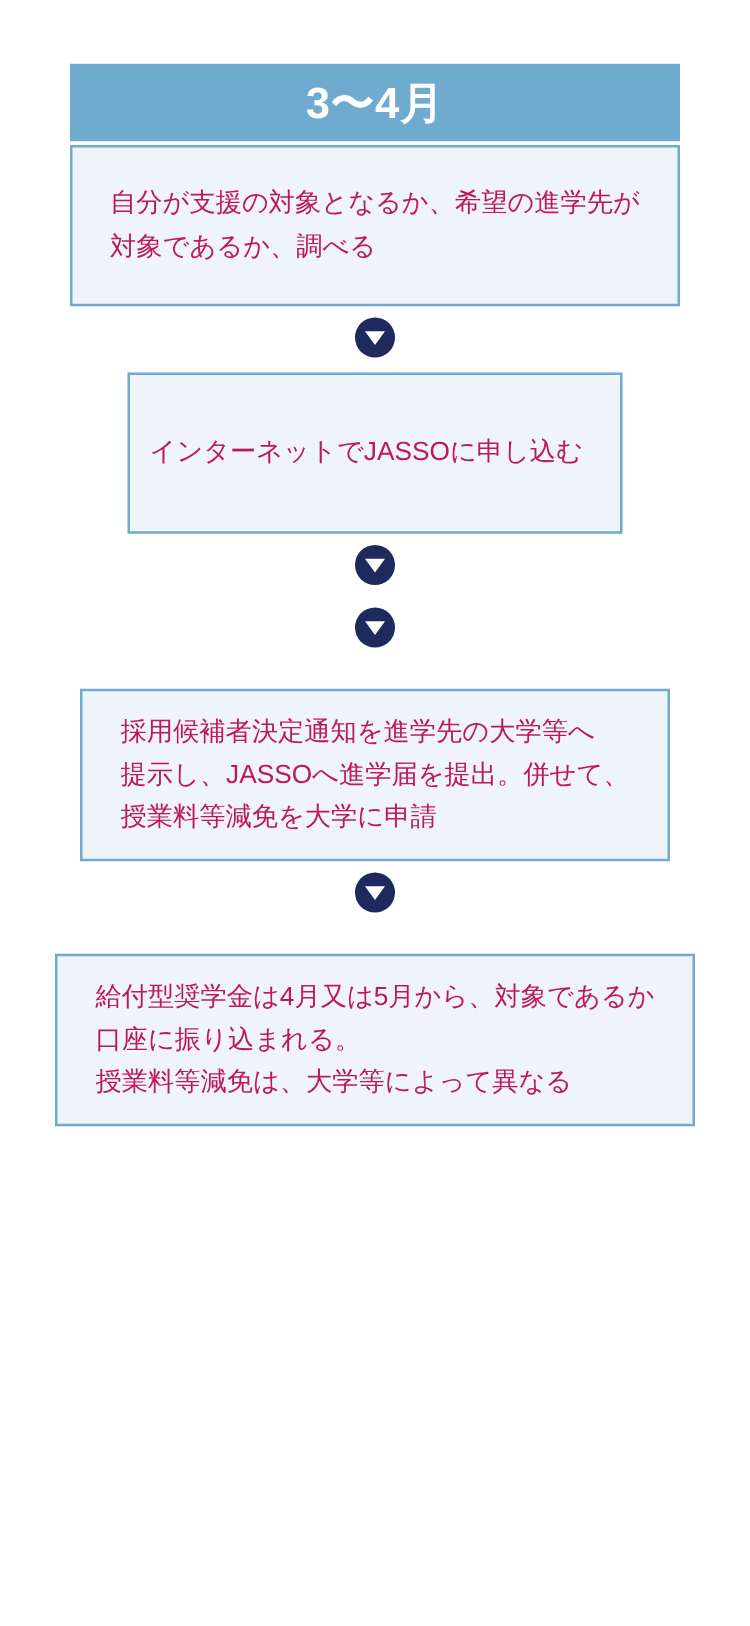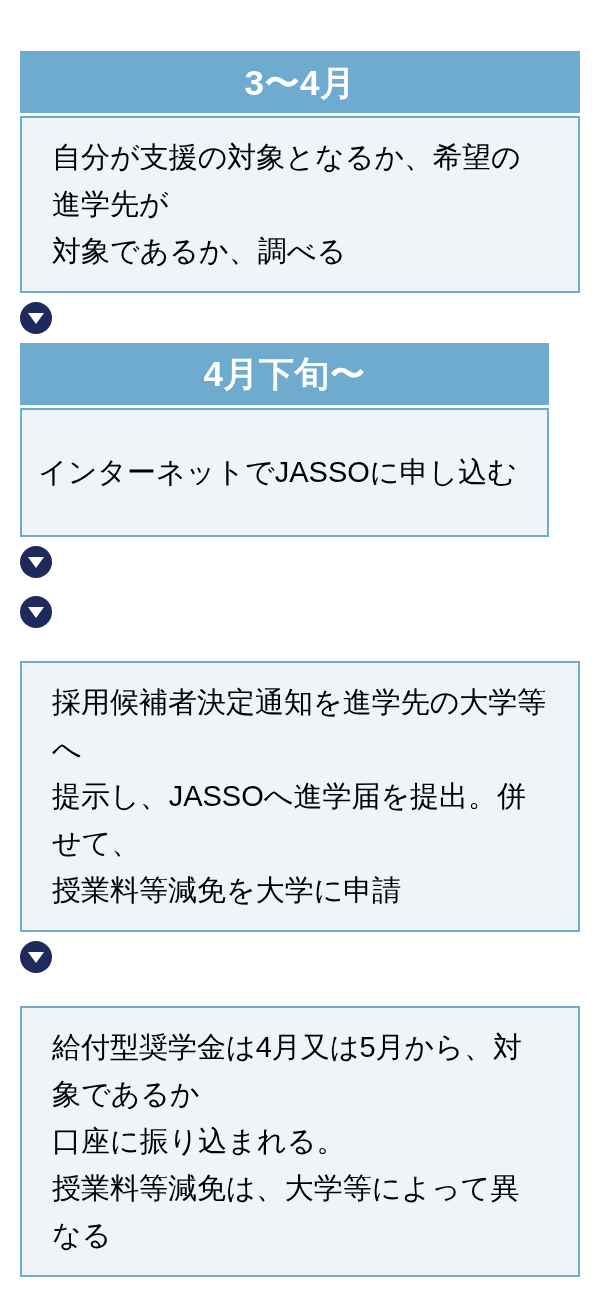--- a/index.html
+++ b/index.html
@@ -14,21 +14,21 @@
     font-family: "Liberation Sans", "DejaVu Sans", sans-serif;
     overflow: hidden;
   }
 
   .flow {
     width: 600px;
     box-sizing: border-box;
     padding: 51px 20px 0 20px;
     display: flex;
     flex-direction: column;
-    align-items: flex-start;
+    align-items: center;
   }
 
   .step {
     display: flex;
     flex-direction: column;
     align-items: stretch;
   }
 
   
   .step-header {
@@ -57,22 +57,22 @@
     display: flex;
     align-items: center;
     justify-content: center;
     padding: 16px 30px;
   }
   .step-body.tall   { min-height: 129px; }
   .step-body.medium { min-height: 129px; padding-left: 16px; }
   .step-body.snug   { min-height: 118px; margin-top: 24px; }
 
   .step-body-text {
-    color: #000000;
-    font-size: 29px;
+    color: #be185d;
+    font-size: 21px;
     line-height: 1.62;
     white-space: pre-line;
     width: 100%;
   }
   .step-body-text.left   { text-align: left; }
   .step-body-text.center { text-align: center; }
 
   
   .connector {
     height: 50px;
@@ -113,23 +113,20 @@
     </div>
   </div>
 
   <div class="connector">
     <span class="arrow-icon">
       <span class="tri"></span>
     </span>
   </div>
 
   <div class="step">
-    <div class="step-header">
-      <span class="step-header-label">4月下旬〜</span>
-    </div>
     <div class="step-body medium">
       <span class="step-body-text center">インターネットでJASSOに申し込む</span>
     </div>
   </div>
 
   <div class="connector">
     <span class="arrow-icon">
       <span class="tri"></span>
     </span>
   </div>

